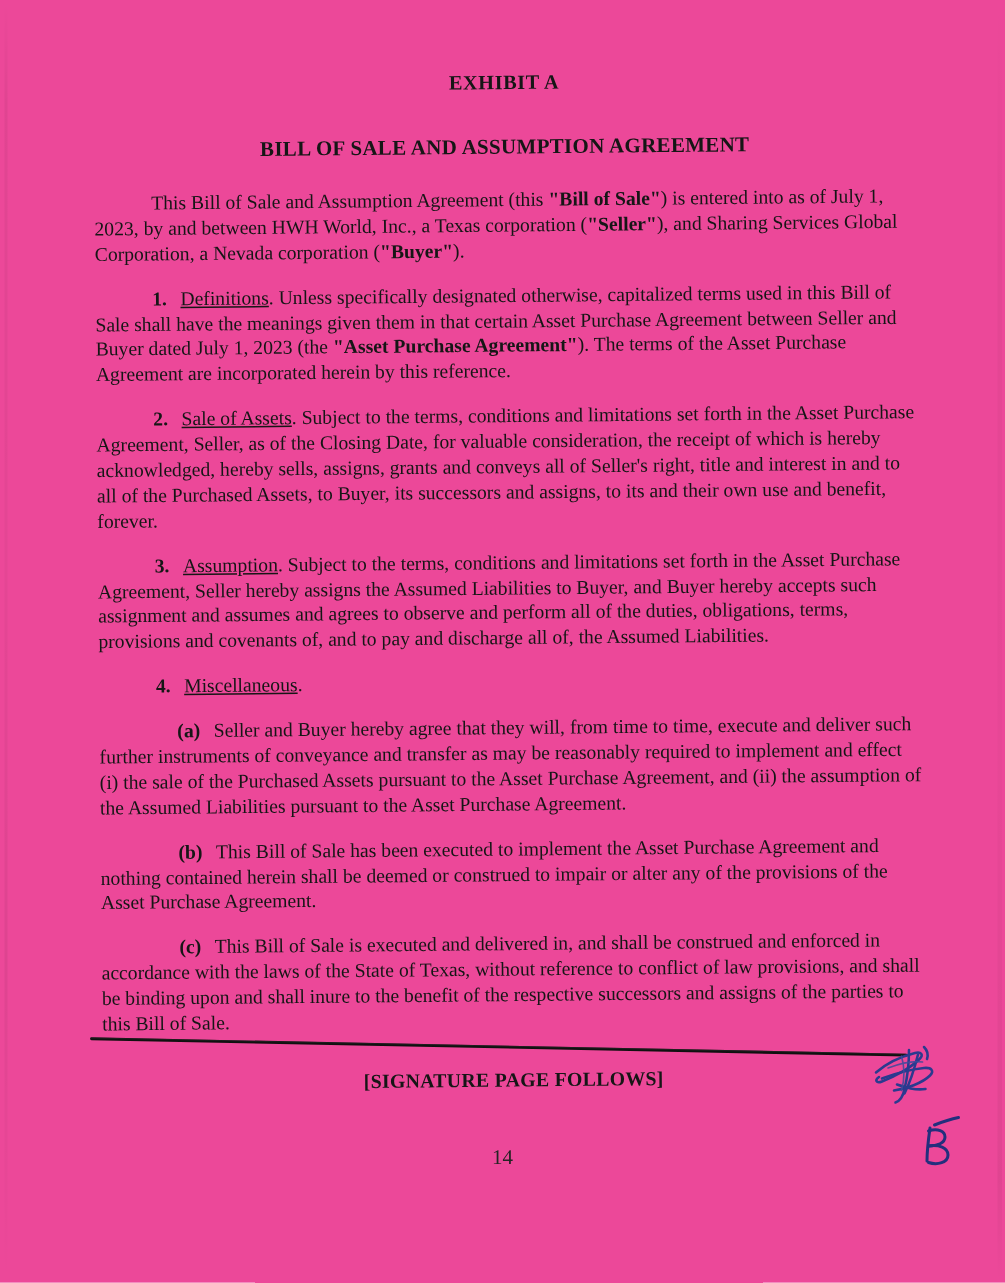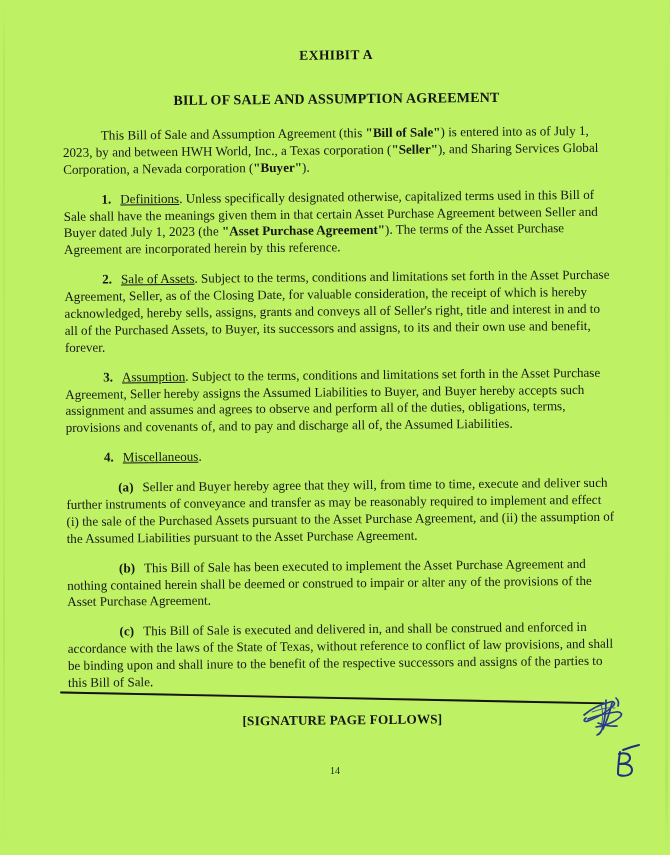--- a/index.html
+++ b/index.html
@@ -13,21 +13,21 @@
     position: relative;
     overflow: hidden;
     font-family: "Liberation Serif", "DejaVu Serif", serif;
     color: #161616;
   }
 
   
   #page-sheet {
     position: absolute;
     inset: 0;
-    background: #bef264;
+    background: #ec4899;
   }
 
   
   #scan-edge-left {
     position: absolute;
     left: 3px;
     top: 0;
     width: 2px;
     height: 855px;
     background: linear-gradient(to bottom,
@@ -137,21 +137,21 @@
     height: 46px;
     pointer-events: none;
   }
 
   #page-number {
     position: absolute;
     left: 0;
     top: 765px;
     width: 670px;
     text-align: center;
-    font-size: 10px;
+    font-size: 14px;
     color: #242424;
   }
 </style>
 </head>
 <body>
 
 <div id="page-sheet">
 
   <div id="scan-edge-left"></div>
   <div id="scan-edge-right"></div>

